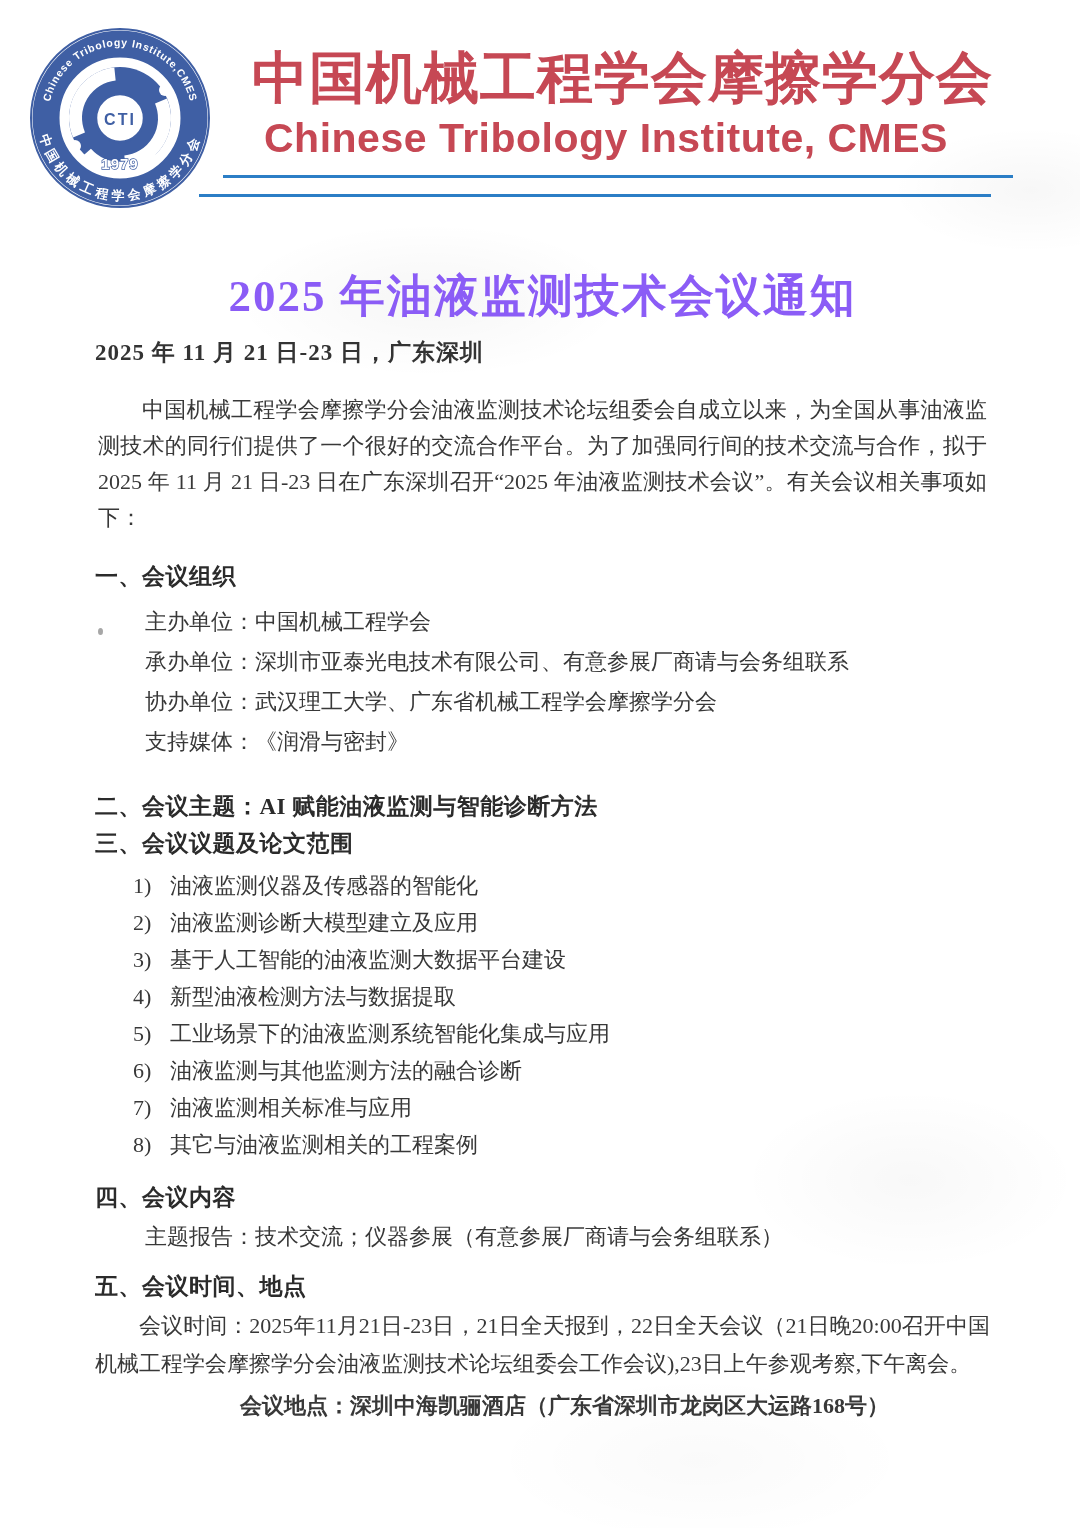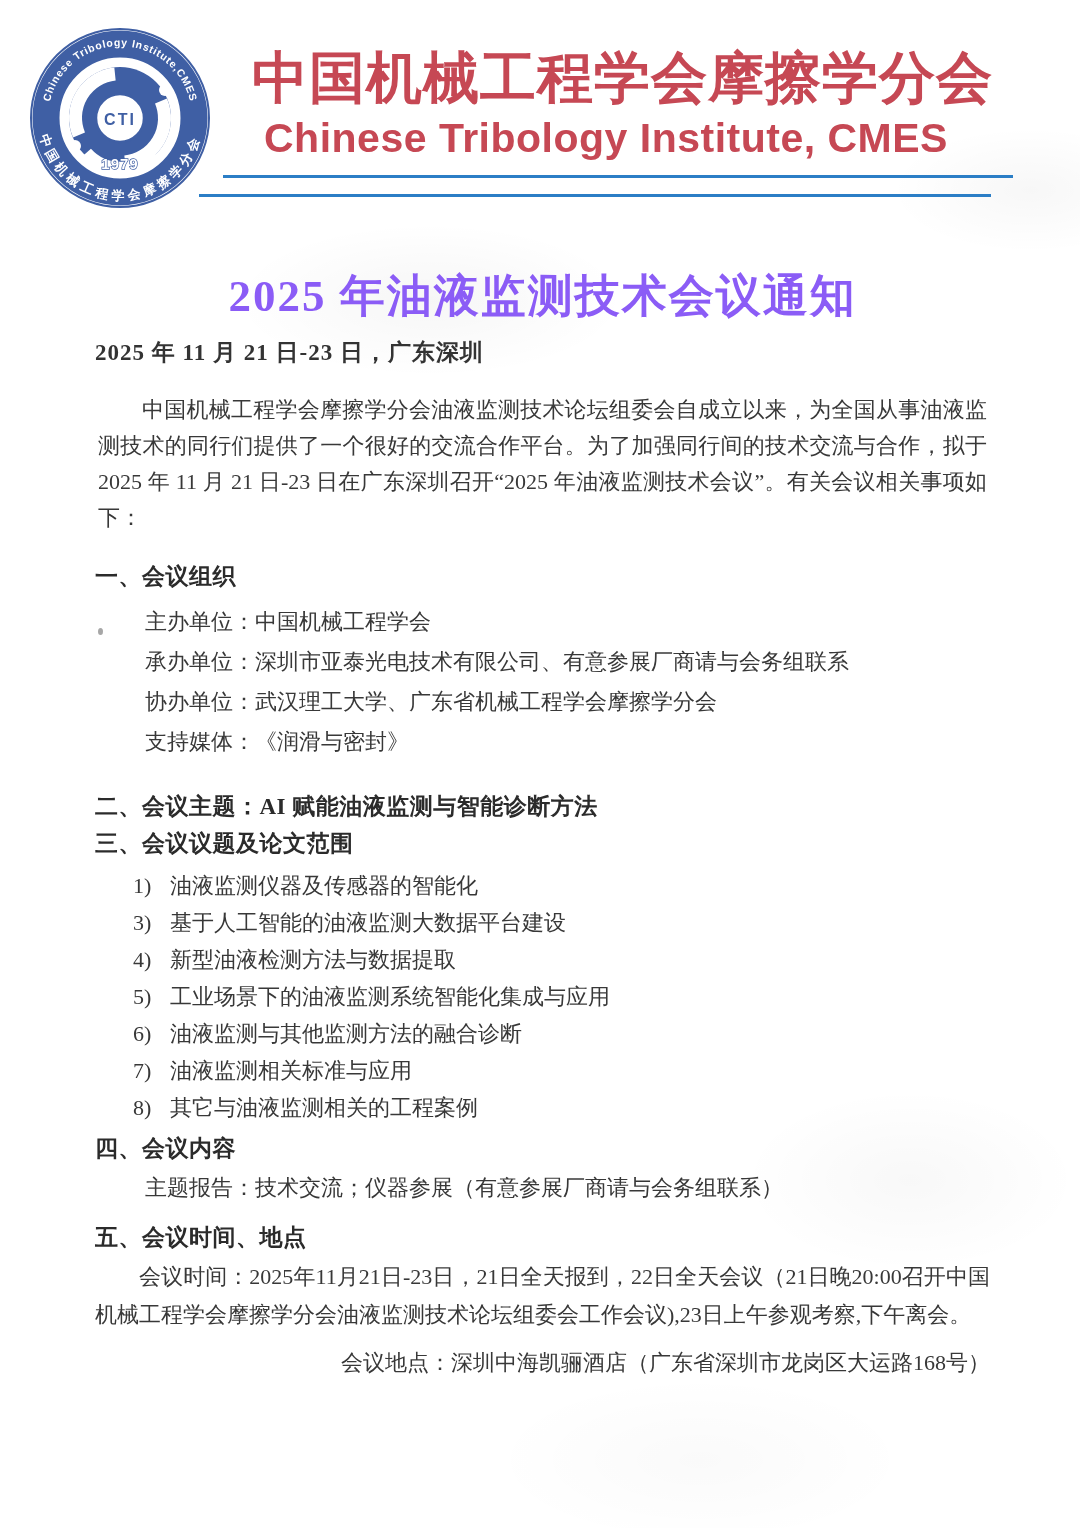--- a/index.html
+++ b/index.html
@@ -41,33 +41,33 @@
     color:#333;letter-spacing:1px;line-height:26px;
   }
   .intro{
     margin:26px 3px 0;font-size:22px;line-height:36px;color:#383838;
     text-align:justify;text-indent:2em;
   }
   .sec-h{font-size:23px;font-weight:700;line-height:26px;color:#2b2b2b;letter-spacing:0.5px;}
   .sec-h.s1{margin-top:28px;}
   .sec-h.s2{margin-top:32px;}
   .sec-h.s3{margin-top:11px;}
-  .sec-h.s4{margin-top:10px;}
+  .sec-h.s4{margin-top:22px;}
   .sec-h.s5{margin-top:17px;}
   .plain-items{margin-top:12px;}
   .plain-item{font-size:22px;line-height:40px;padding-left:50px;color:#383838;}
   .sec4-item{margin-top:6px;}
   .num-list{margin-top:10px;}
   .num-item{font-size:22px;line-height:37px;color:#383838;}
   .num-item .num{display:inline-block;width:37px;margin-left:38px;}
   .sec5-p{
     font-size:22px;line-height:38px;color:#383838;
     text-align:justify;text-indent:2em;margin:7px 0 0;
   }
-  .sec5-p.loc{margin-top:10px;text-align:right;}
+  .sec5-p.loc{margin-top:4px;text-align:center;font-weight:bold;}
   .artifact-dot{
     position:absolute;left:98px;top:628px;width:5px;height:7px;border-radius:50%;
     background:#8a8a8a;opacity:0.75;
   }
 </style>
 </head>
 <body>
 
 <div class="page">
   <div class="scan-tint"></div>
@@ -121,20 +121,21 @@
       <div class="plain-item">承办单位：深圳市亚泰光电技术有限公司、有意参展厂商请与会务组联系</div>
       <div class="plain-item">协办单位：武汉理工大学、广东省机械工程学会摩擦学分会</div>
       <div class="plain-item">支持媒体：《润滑与密封》</div>
     </div>
 
     <div class="sec-h s2">二、会议主题：AI 赋能油液监测与智能诊断方法</div>
 
     <div class="sec-h s3">三、会议议题及论文范围</div>
     <div class="num-list">
       <div class="num-item"><span class="num">1)</span><span>油液监测仪器及传感器的智能化</span></div>
+      <div class="num-item"><span class="num">2)</span><span>油液监测诊断大模型建立及应用</span></div>
       <div class="num-item"><span class="num">3)</span><span>基于人工智能的油液监测大数据平台建设</span></div>
       <div class="num-item"><span class="num">4)</span><span>新型油液检测方法与数据提取</span></div>
       <div class="num-item"><span class="num">5)</span><span>工业场景下的油液监测系统智能化集成与应用</span></div>
       <div class="num-item"><span class="num">6)</span><span>油液监测与其他监测方法的融合诊断</span></div>
       <div class="num-item"><span class="num">7)</span><span>油液监测相关标准与应用</span></div>
       <div class="num-item"><span class="num">8)</span><span>其它与油液监测相关的工程案例</span></div>
     </div>
 
     <div class="sec-h s4">四、会议内容</div>
     <div class="plain-item sec4-item">主题报告：技术交流；仪器参展（有意参展厂商请与会务组联系）</div>

